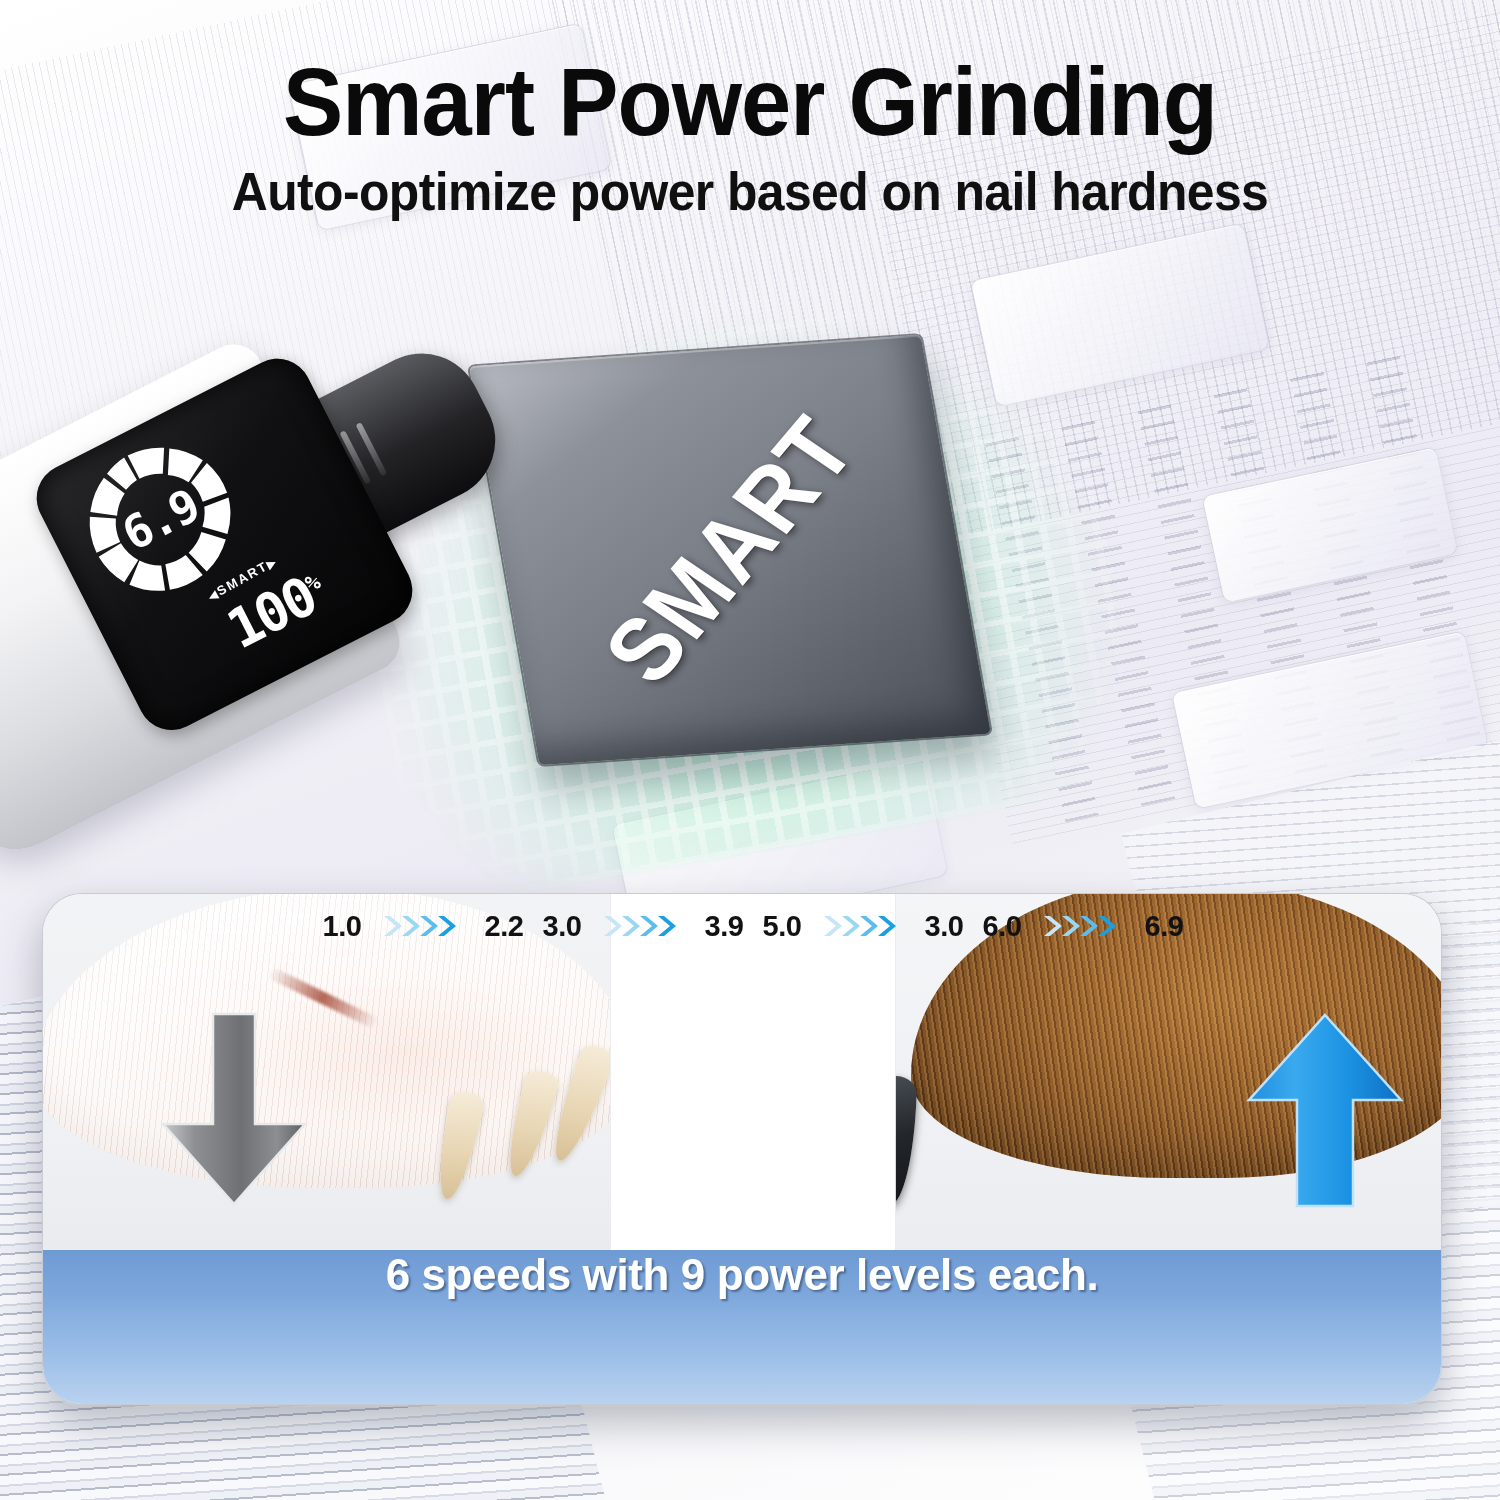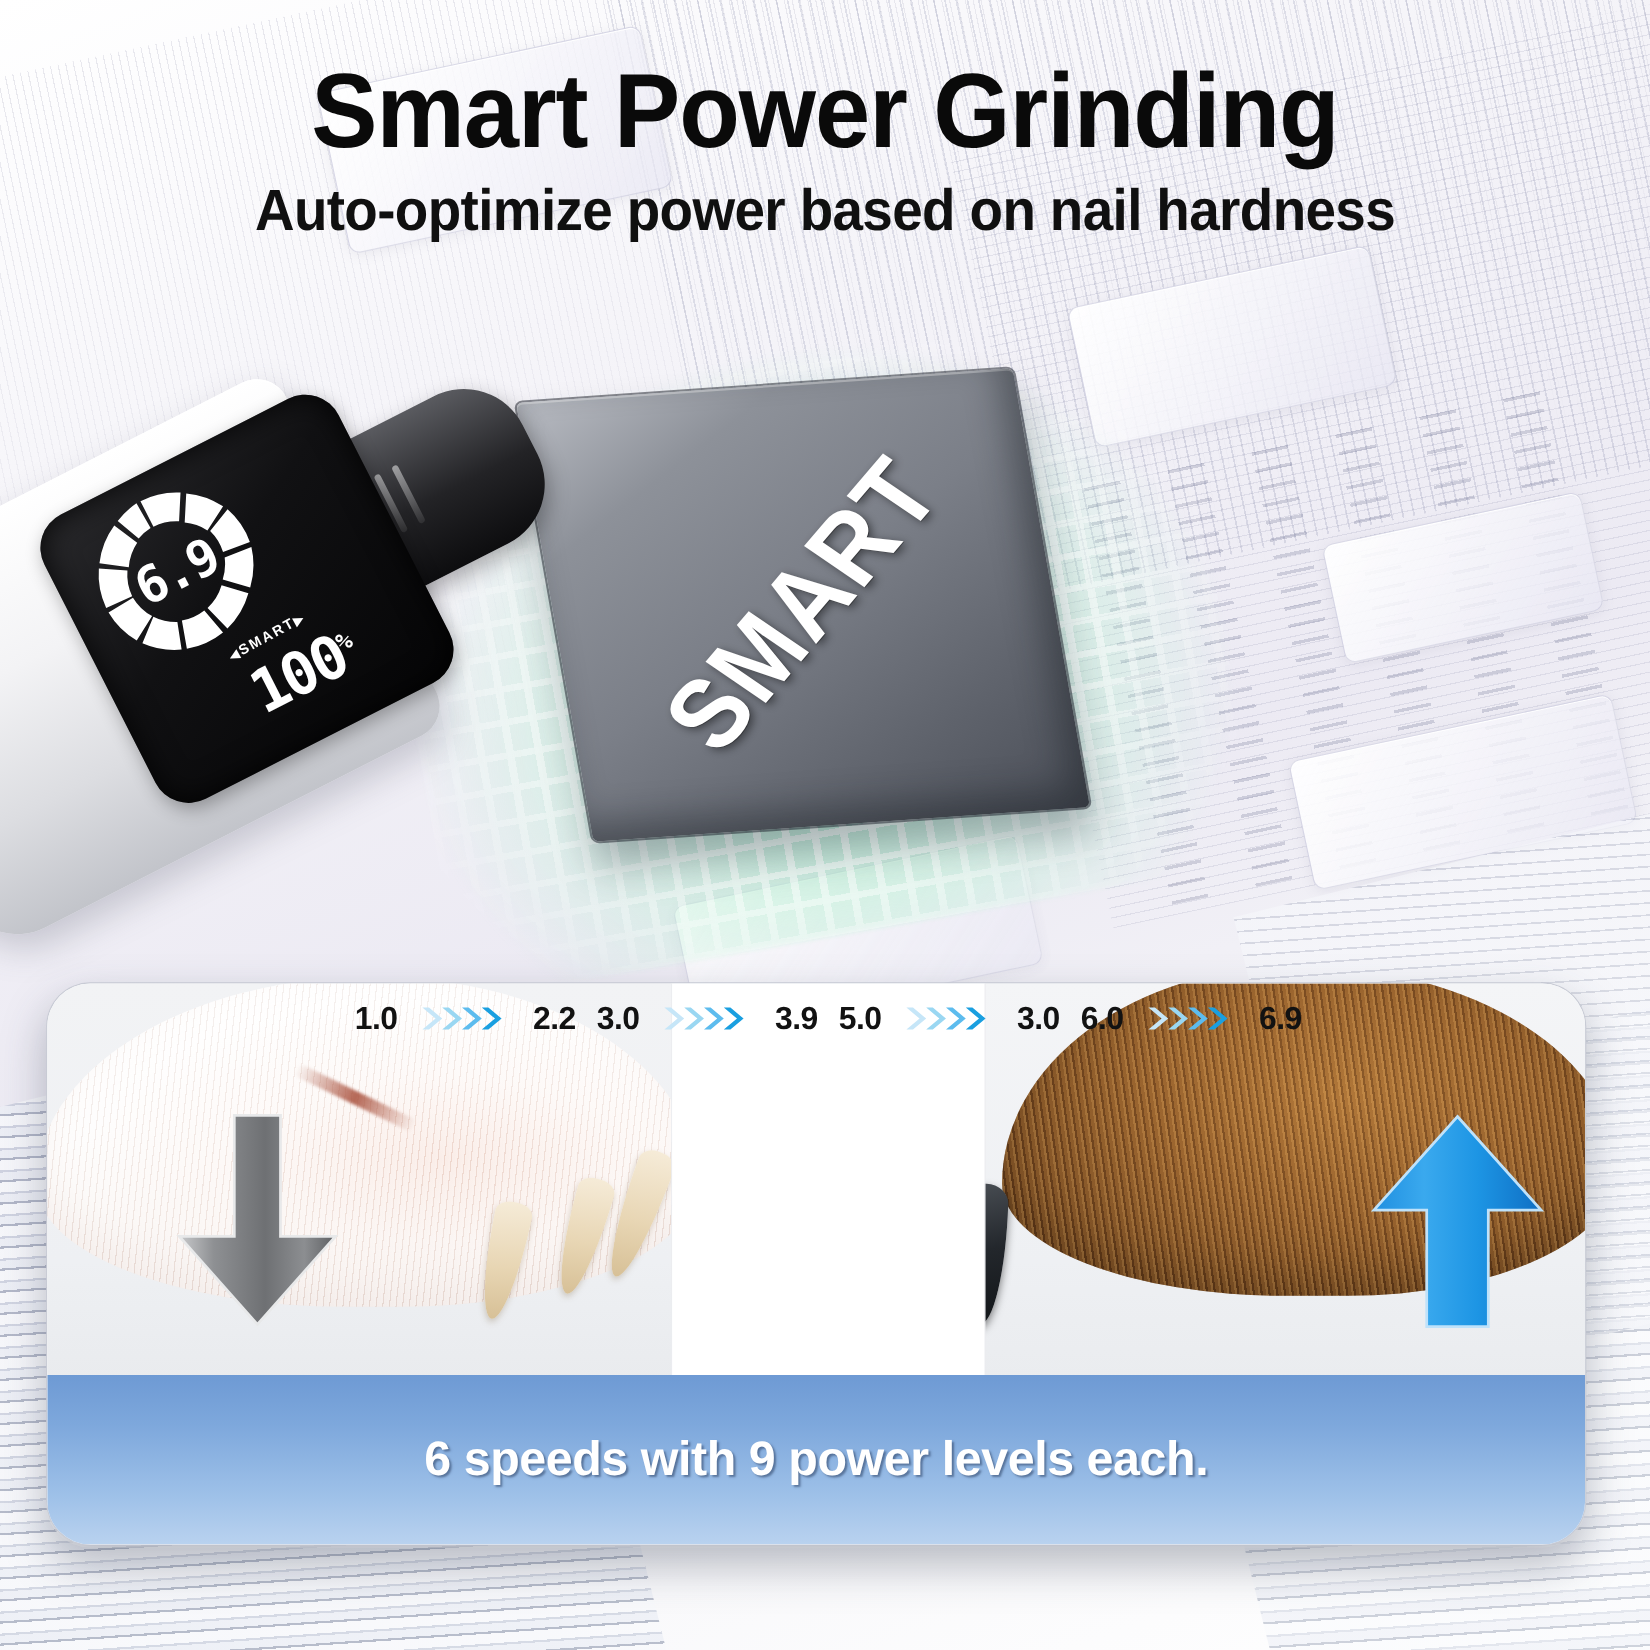--- a/index.html
+++ b/index.html
@@ -291,21 +291,21 @@
   .lbl-power {
     margin-left:auto; margin-right:26px;
     font-weight:bold; font-size:40px; letter-spacing:-.5px;
     color:#1190e3;
   }
 
   
   .banner {
     position:absolute; left:0; right:0; bottom:0; height:154px;
     background:linear-gradient(180deg,#6e9ad4 0%,#7ea8dc 30%,#9dc0e8 70%,#b9d2ef 100%);
-    display:flex; flex-direction:column; align-items:center; justify-content:center;
+    display:flex; flex-direction:column; align-items:center; 
     gap:4px; z-index:5;
   }
   .banner-line {
     color:#ffffff; font-weight:bold; font-size:44px; letter-spacing:-.4px;
     text-shadow:2px 2px 2px rgba(40,60,95,.55);
     white-space:nowrap;
   }
 
   
   .title-wrap { position:absolute; left:0; right:0; top:52px; text-align:center; z-index:6; }

